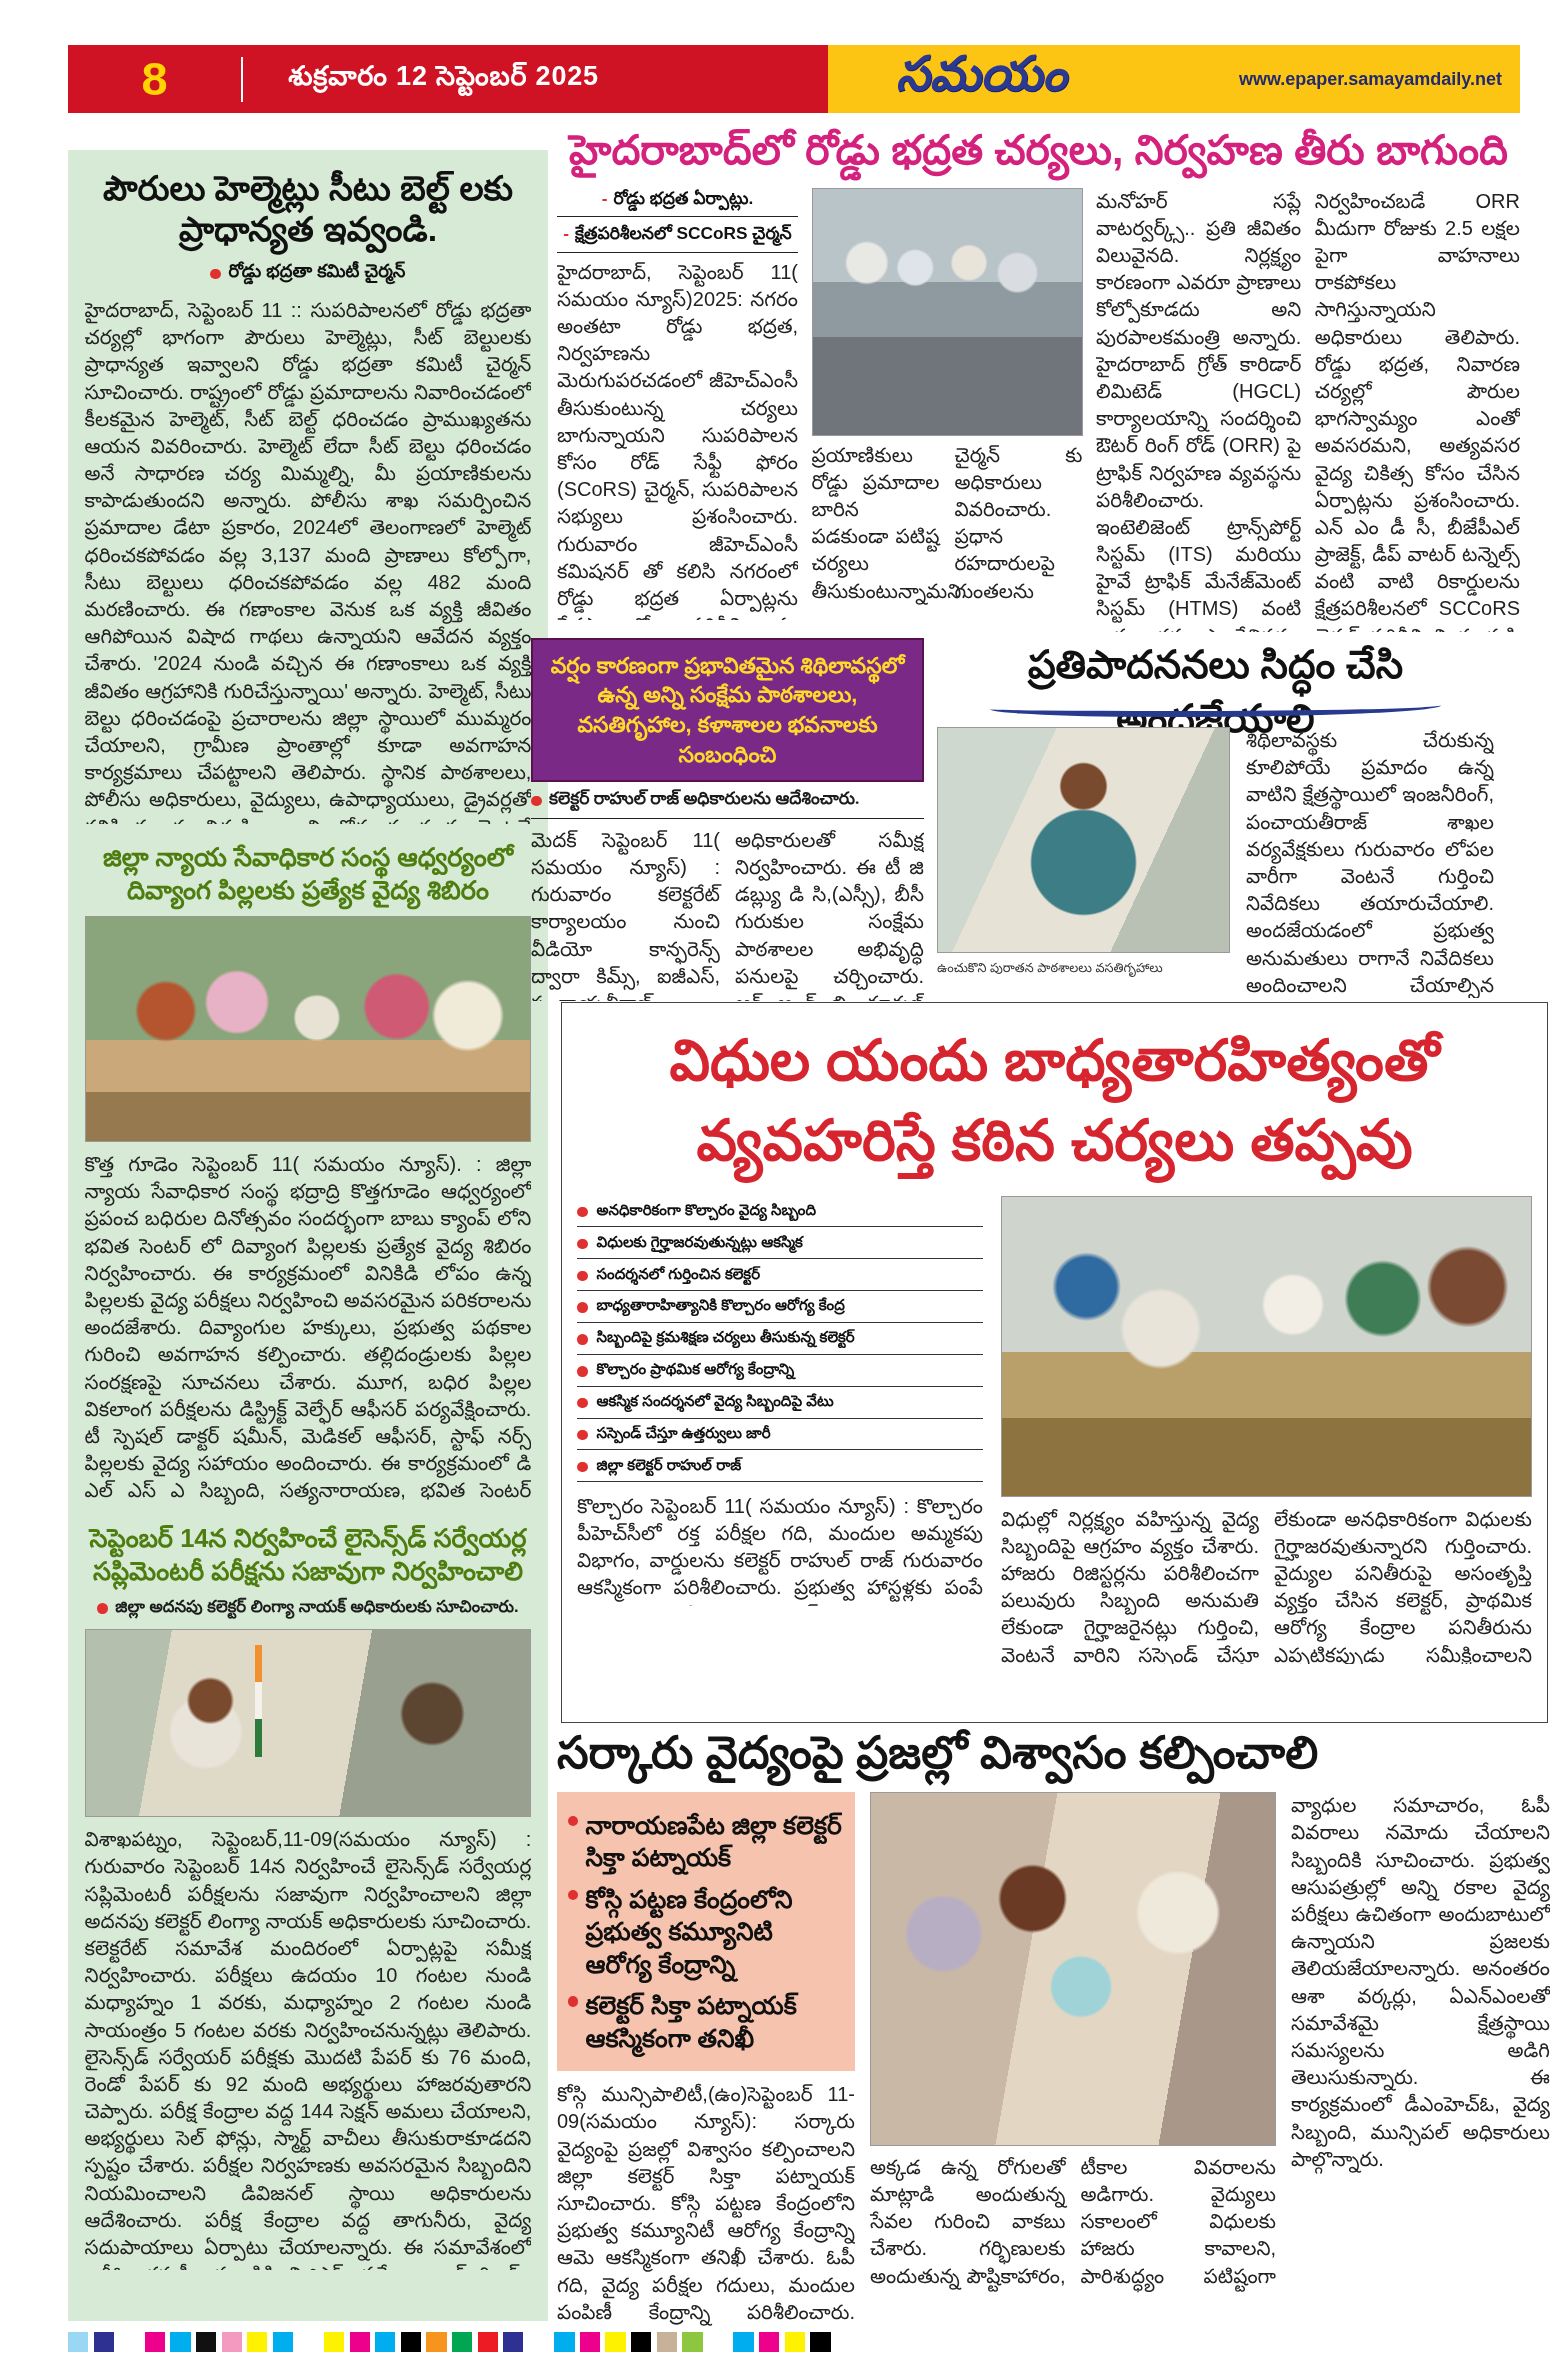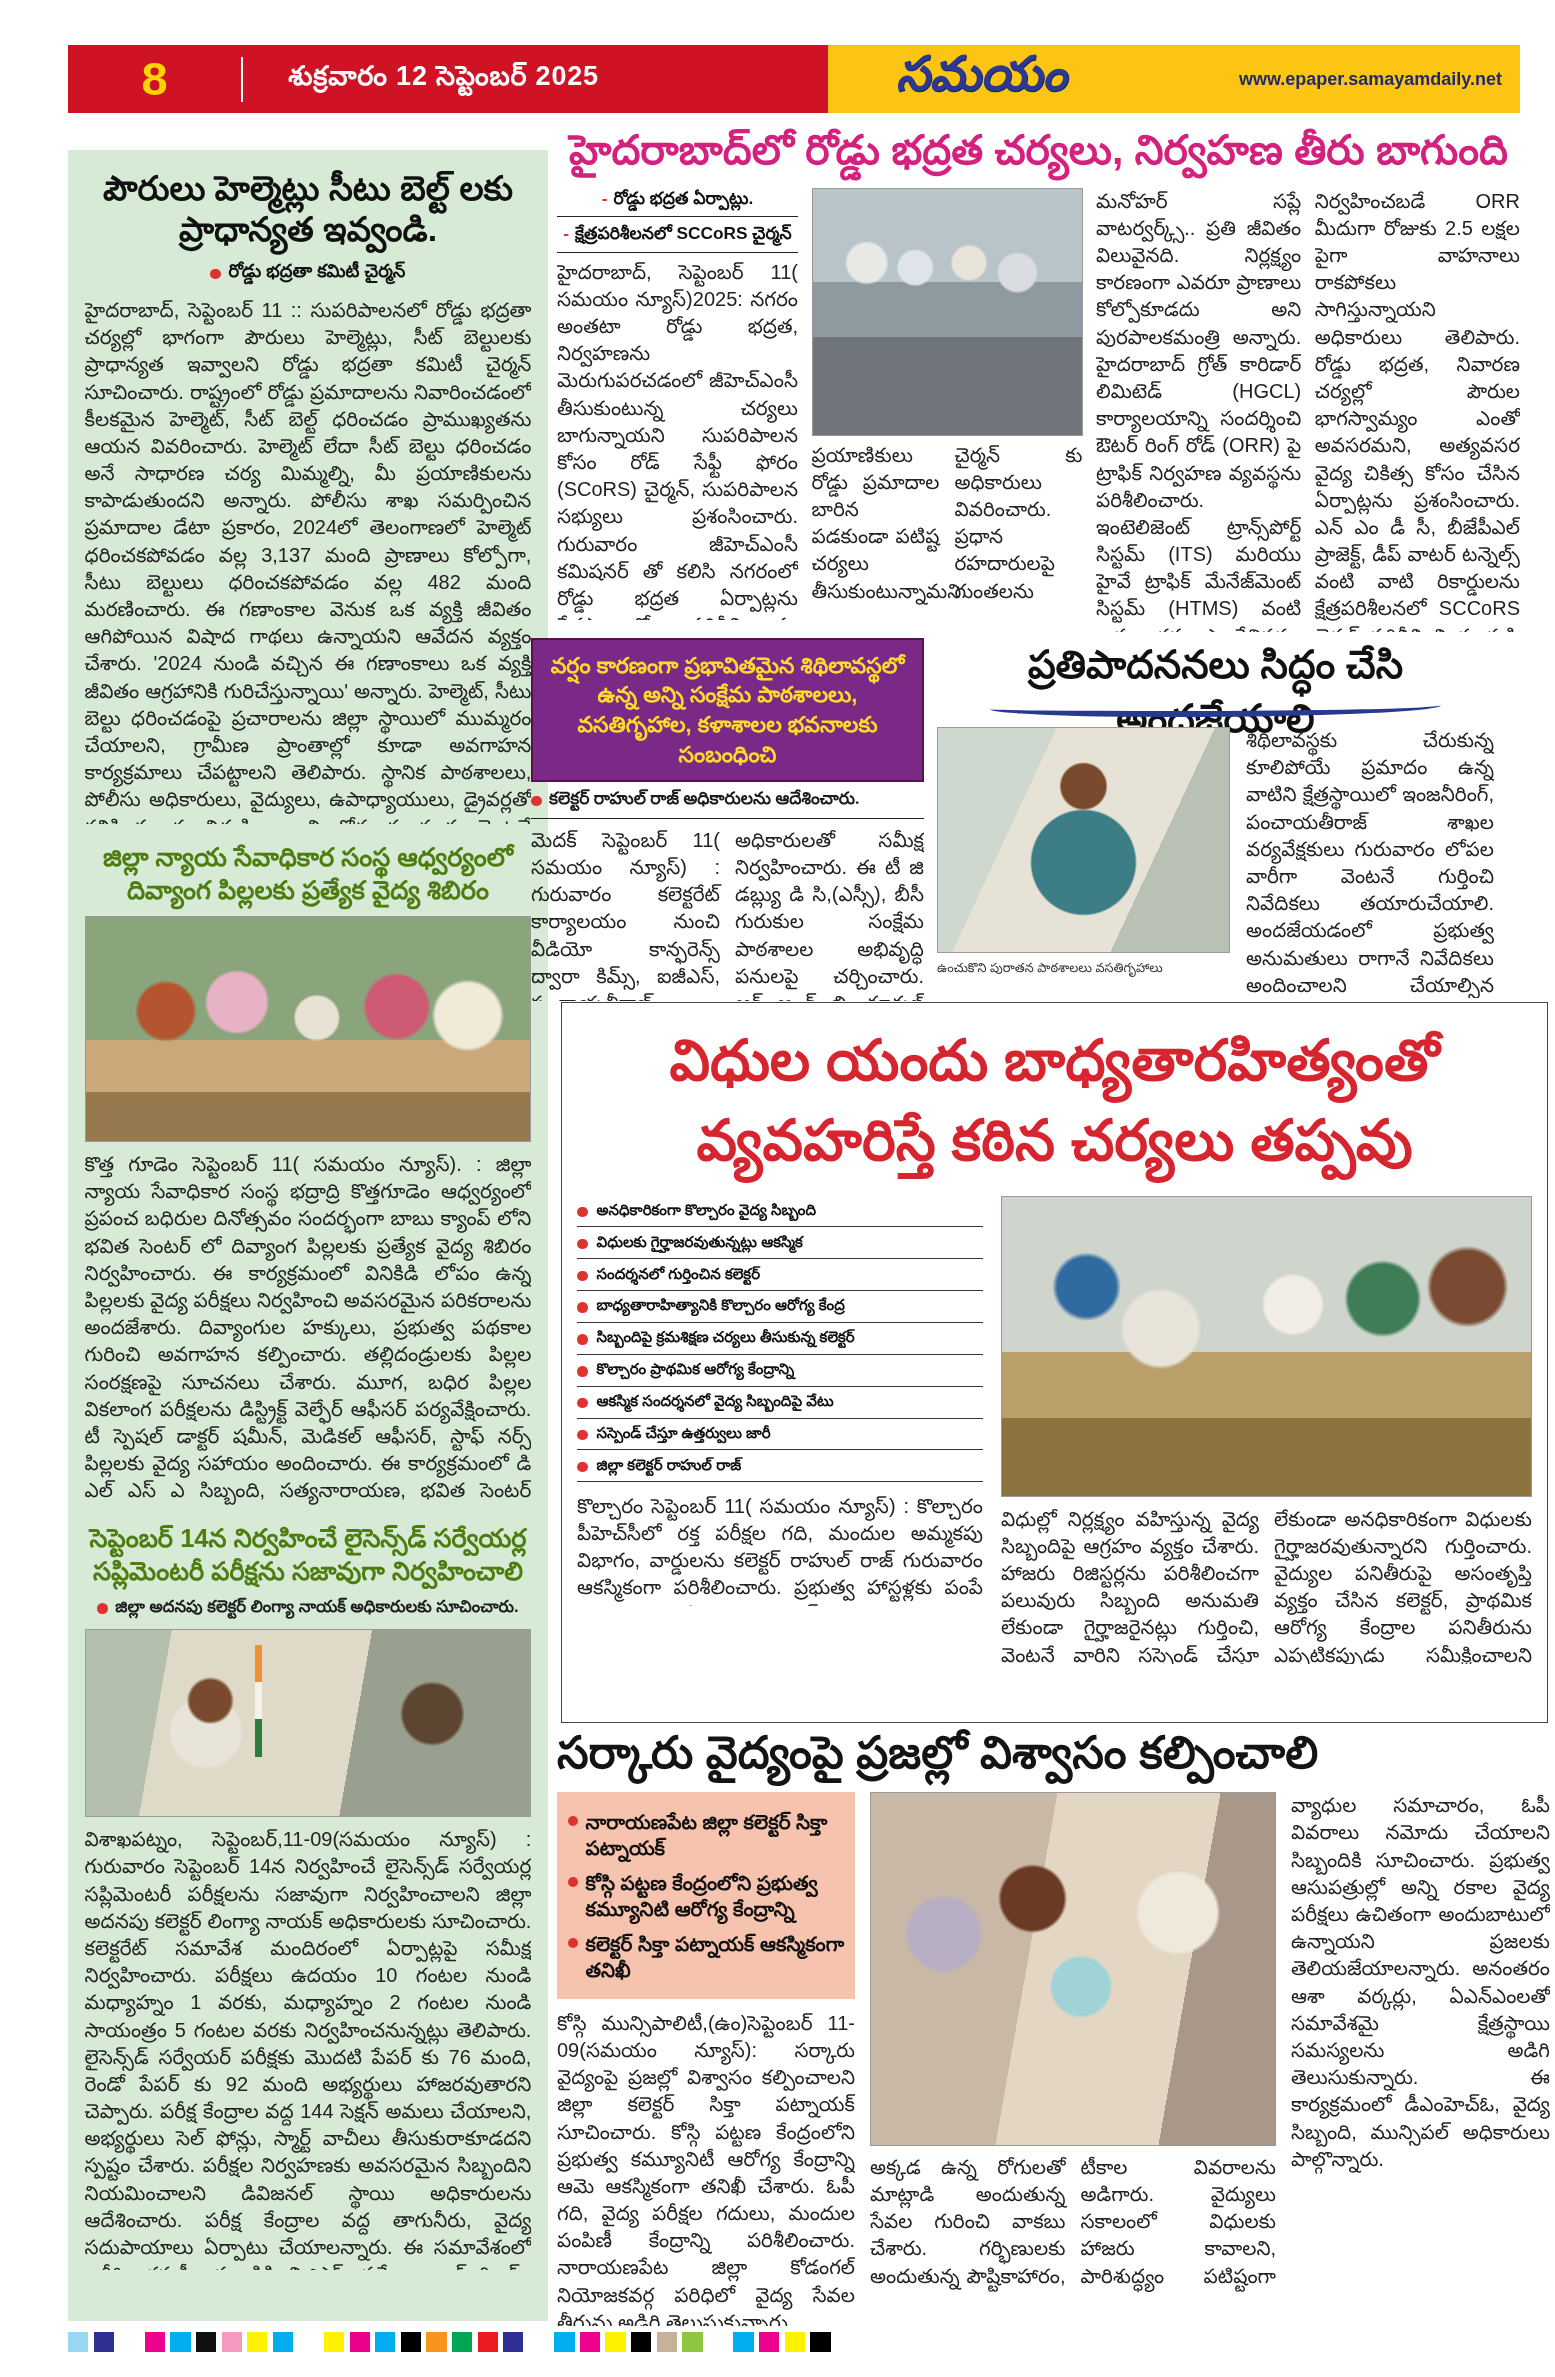--- a/index.html
+++ b/index.html
@@ -91,21 +91,21 @@
       radial-gradient(circle at 88% 30%, #7b4a32 0 7%, transparent 8%),
       linear-gradient(#cfd5cd 0 52%, #b9a06a 52% 74%, #8d7340 74% 100%);}
   .red-right{flex:1;display:flex;flex-direction:column;gap:9px;}
 
   
   #bottom-article{position:absolute;left:557px;top:1724px;width:993px;height:602px;overflow:hidden;}
   .hl-bottom{font-size:45px;font-weight:bold;color:#141414;line-height:1.15;margin:3px 0 13.5px;}
   .bot-flex{display:flex;gap:15px;}
   .bot-colA{width:298px;flex:none;}
   .salmon-box{background:#f6c3ae;padding:12px 10.5px;margin-bottom:10.5px;}
-  .sblt{display:flex;align-items:flex-start;gap:7.5px;font-size:20px;font-weight:bold;color:#111;padding:4.5px 0;line-height:1.3;}
+  .sblt{display:flex;align-items:flex-start;gap:7.5px;font-size:25px;font-weight:bold;color:#111;padding:4.5px 0;line-height:1.3;}
   .sblt .reddot{margin-top:6.8px;}
   .bot-colB{width:406px;flex:none;display:flex;flex-direction:column;gap:7.5px;}
   .ph-mother{width:100%;height:354px;background:
       radial-gradient(circle at 40% 30%, #6b3a24 0 9%, transparent 10%),
       radial-gradient(circle at 52% 55%, #9fd3d8 0 10%, transparent 11%),
       radial-gradient(circle at 76% 34%, #efe9dc 0 10%, transparent 11%),
       radial-gradient(circle at 18% 40%, #b8aec4 0 9%, transparent 10%),
       linear-gradient(100deg,#c9b8a6 0 40%, #e3d7c4 40% 75%, #a9988a 75% 100%);}
   .bot-colC{flex:1;}
 

